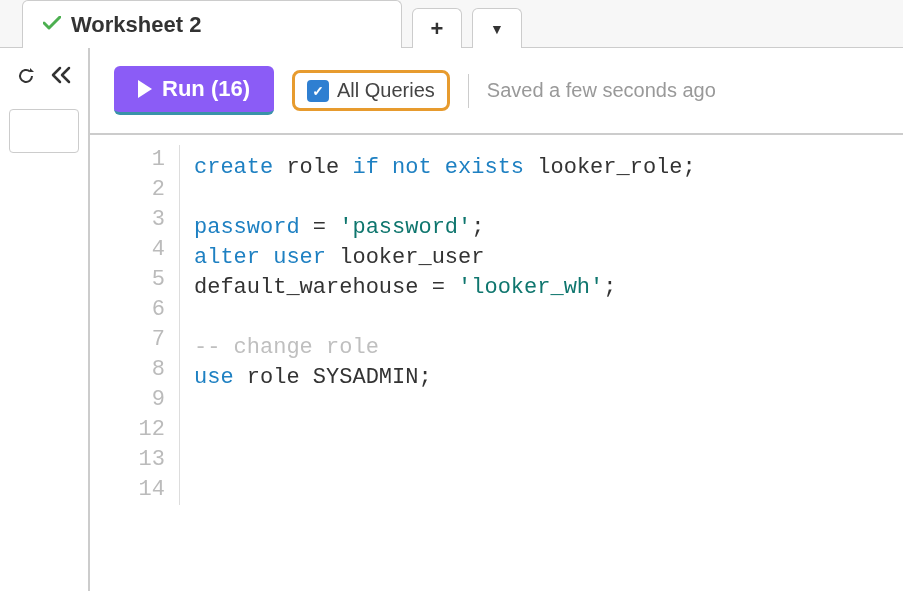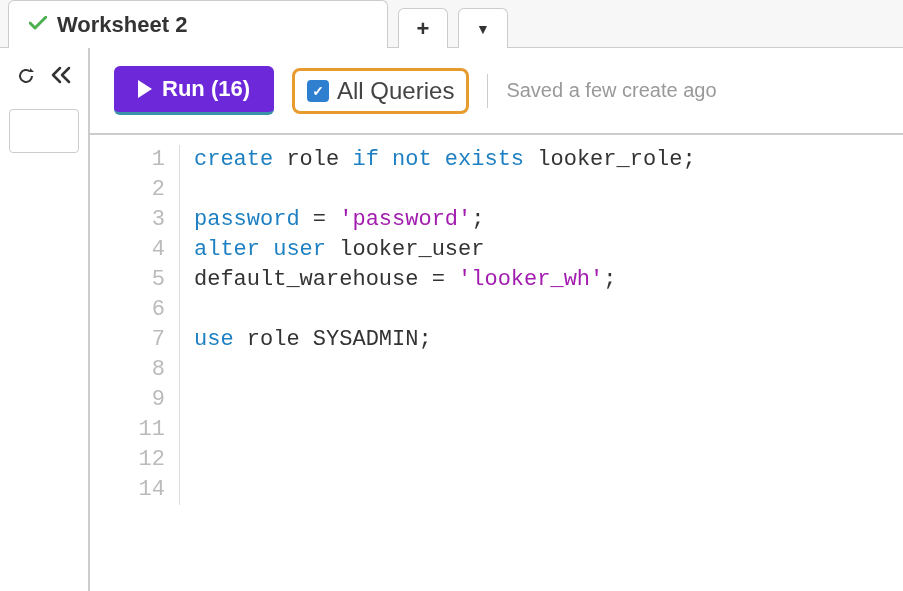--- a/index.html
+++ b/index.html
@@ -20,21 +20,21 @@
     .tab {
       display: flex;
       align-items: center;
       padding: 0 20px;
       height: 48px;
       background: #fff;
       border: 1px solid #ccc;
       border-bottom: none;
       border-top-left-radius: 6px;
       border-top-right-radius: 6px;
-      margin-left: 8px;
+      margin-left: 22px;
       margin-bottom: -1px;
       gap: 10px;
       min-width: 380px;
     }
     .tab-check {
       color: #4caf50;
       font-weight: bold;
     }
     .tab-title {
       font-size: 22px;
@@ -96,21 +96,21 @@
     .toolbar {
       display: flex;
       align-items: center;
       padding: 18px 18px 18px 24px;
       gap: 18px;
       border-bottom: 2px solid #ccc;
     }
     .run-btn {
       display: flex;
       align-items: center;
-      background: #6d28d9;
+      background: #8b5cf6;
       color: #fff;
       font-size: 22px;
       font-weight: 600;
       border: none;
       border-radius: 6px;
       border-bottom: 3px solid #3a93a8;
       padding: 10px 24px;
       cursor: pointer;
       gap: 10px;
     }
@@ -135,21 +135,21 @@
       border-radius: 4px;
       background: #2f7fd1;
       display: flex;
       align-items: center;
       justify-content: center;
       color: #fff;
       font-size: 14px;
       font-weight: bold;
     }
     .aq-label {
-      font-size: 24px;
+      font-size: 20px;
       color: #444;
     }
     .divider {
       width: 1px;
       height: 34px;
       background: #ccc;
     }
     .status-text {
       font-size: 20px;
       color: #999;
@@ -166,25 +166,26 @@
       text-align: right;
       padding-right: 14px;
       color: #bbb;
       border-right: 1px solid #ddd;
       user-select: none;
     }
     .line-numbers div { height: 30px; }
     .code-lines {
       padding-left: 14px;
       color: #333;
+      margin-top: 8px;
     }
     .code-lines .line { height: 30px; white-space: pre; }
     .kw { color: #1e80c2; }
     .cm { color: #bfbfbf; }
-    .str { color: #a21caf; }
+    .str { color: #0f766e; }
   </style>
 </head>
 <body>
 
 <div class="tabs-bar">
   <div class="tab">
     <span class="tab-check">
       <svg width="18" height="14" viewBox="0 0 18 14">
           <path d="M1 7 L6 12 L17 1" stroke="#4caf50" stroke-width="3" fill="none" stroke-linecap="round" stroke-linejoin="round"></path>
         </svg>
@@ -218,43 +219,44 @@
     <div class="toolbar">
       <button class="run-btn">
         <span class="play-triangle"></span>
         <span>Run (16)</span>
       </button>
       <div class="all-queries-wrap">
         <span class="aq-check">✓</span>
         <span class="aq-label">All Queries</span>
       </div>
       <div class="divider"></div>
-      <span class="status-text">Saved a few create ago</span>
+      <span class="status-text">Saved a few seconds ago</span>
     </div>
 
     <div class="editor">
       <div class="line-numbers" id="line-numbers">
           <div>1</div>
           <div>2</div>
           <div>3</div>
           <div>4</div>
           <div>5</div>
           <div>6</div>
           <div>7</div>
           <div>8</div>
           <div>9</div>
-          <div>11</div>
           <div>12</div>
+          <div>13</div>
           <div>14</div>
         </div>
       <div class="code-lines" id="code-lines">
           <div class="line"><span class="kw">create</span><span> role </span><span class="kw">if</span><span> </span><span class="kw">not</span><span> </span><span class="kw">exists</span><span> looker_role;</span></div>
           <div class="line">&nbsp;</div>
           <div class="line"><span class="kw">password</span><span> = </span><span class="str">'password'</span><span>;</span></div>
           <div class="line"><span class="kw">alter</span><span> </span><span class="kw">user</span><span> looker_user</span></div>
           <div class="line"><span>default_warehouse = </span><span class="str">'looker_wh'</span><span>;</span></div>
           <div class="line">&nbsp;</div>
+          <div class="line"><span class="cm">-- change role</span></div>
           <div class="line"><span class="kw">use</span><span> role SYSADMIN;</span></div>
           <div class="line">&nbsp;</div>
         </div>
     </div>
   </div>
 </div>
 
 </body></html>

